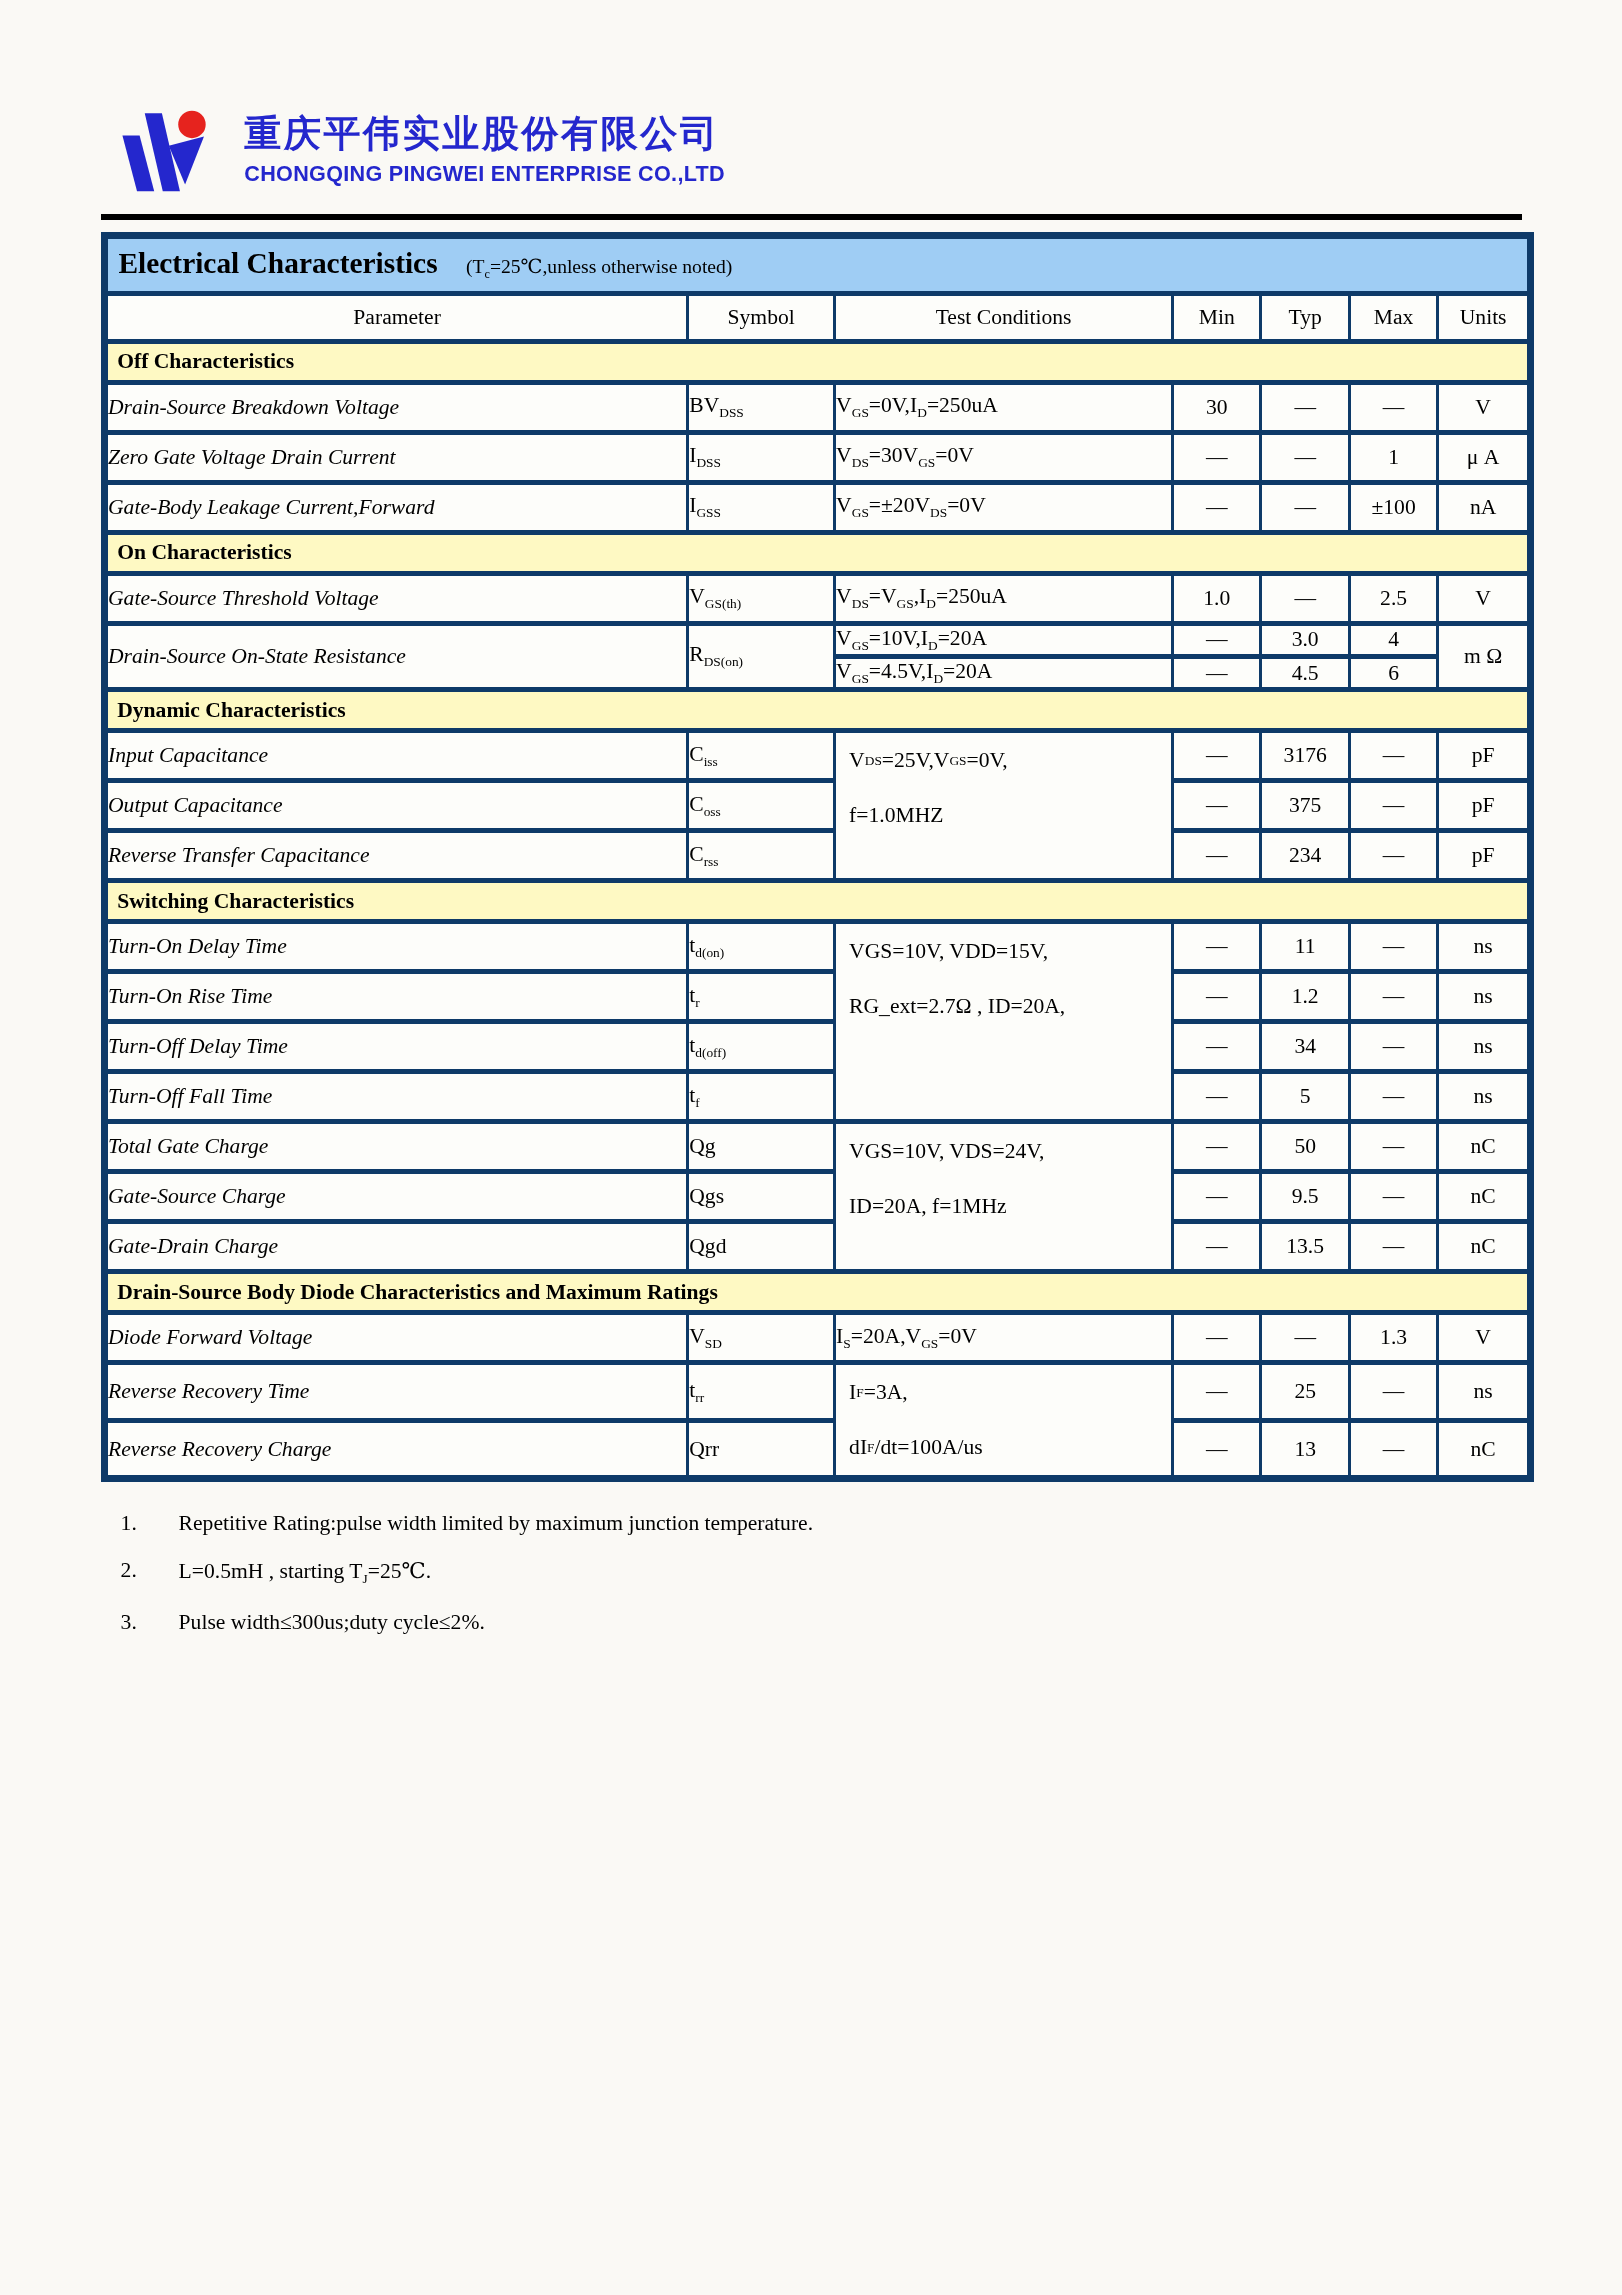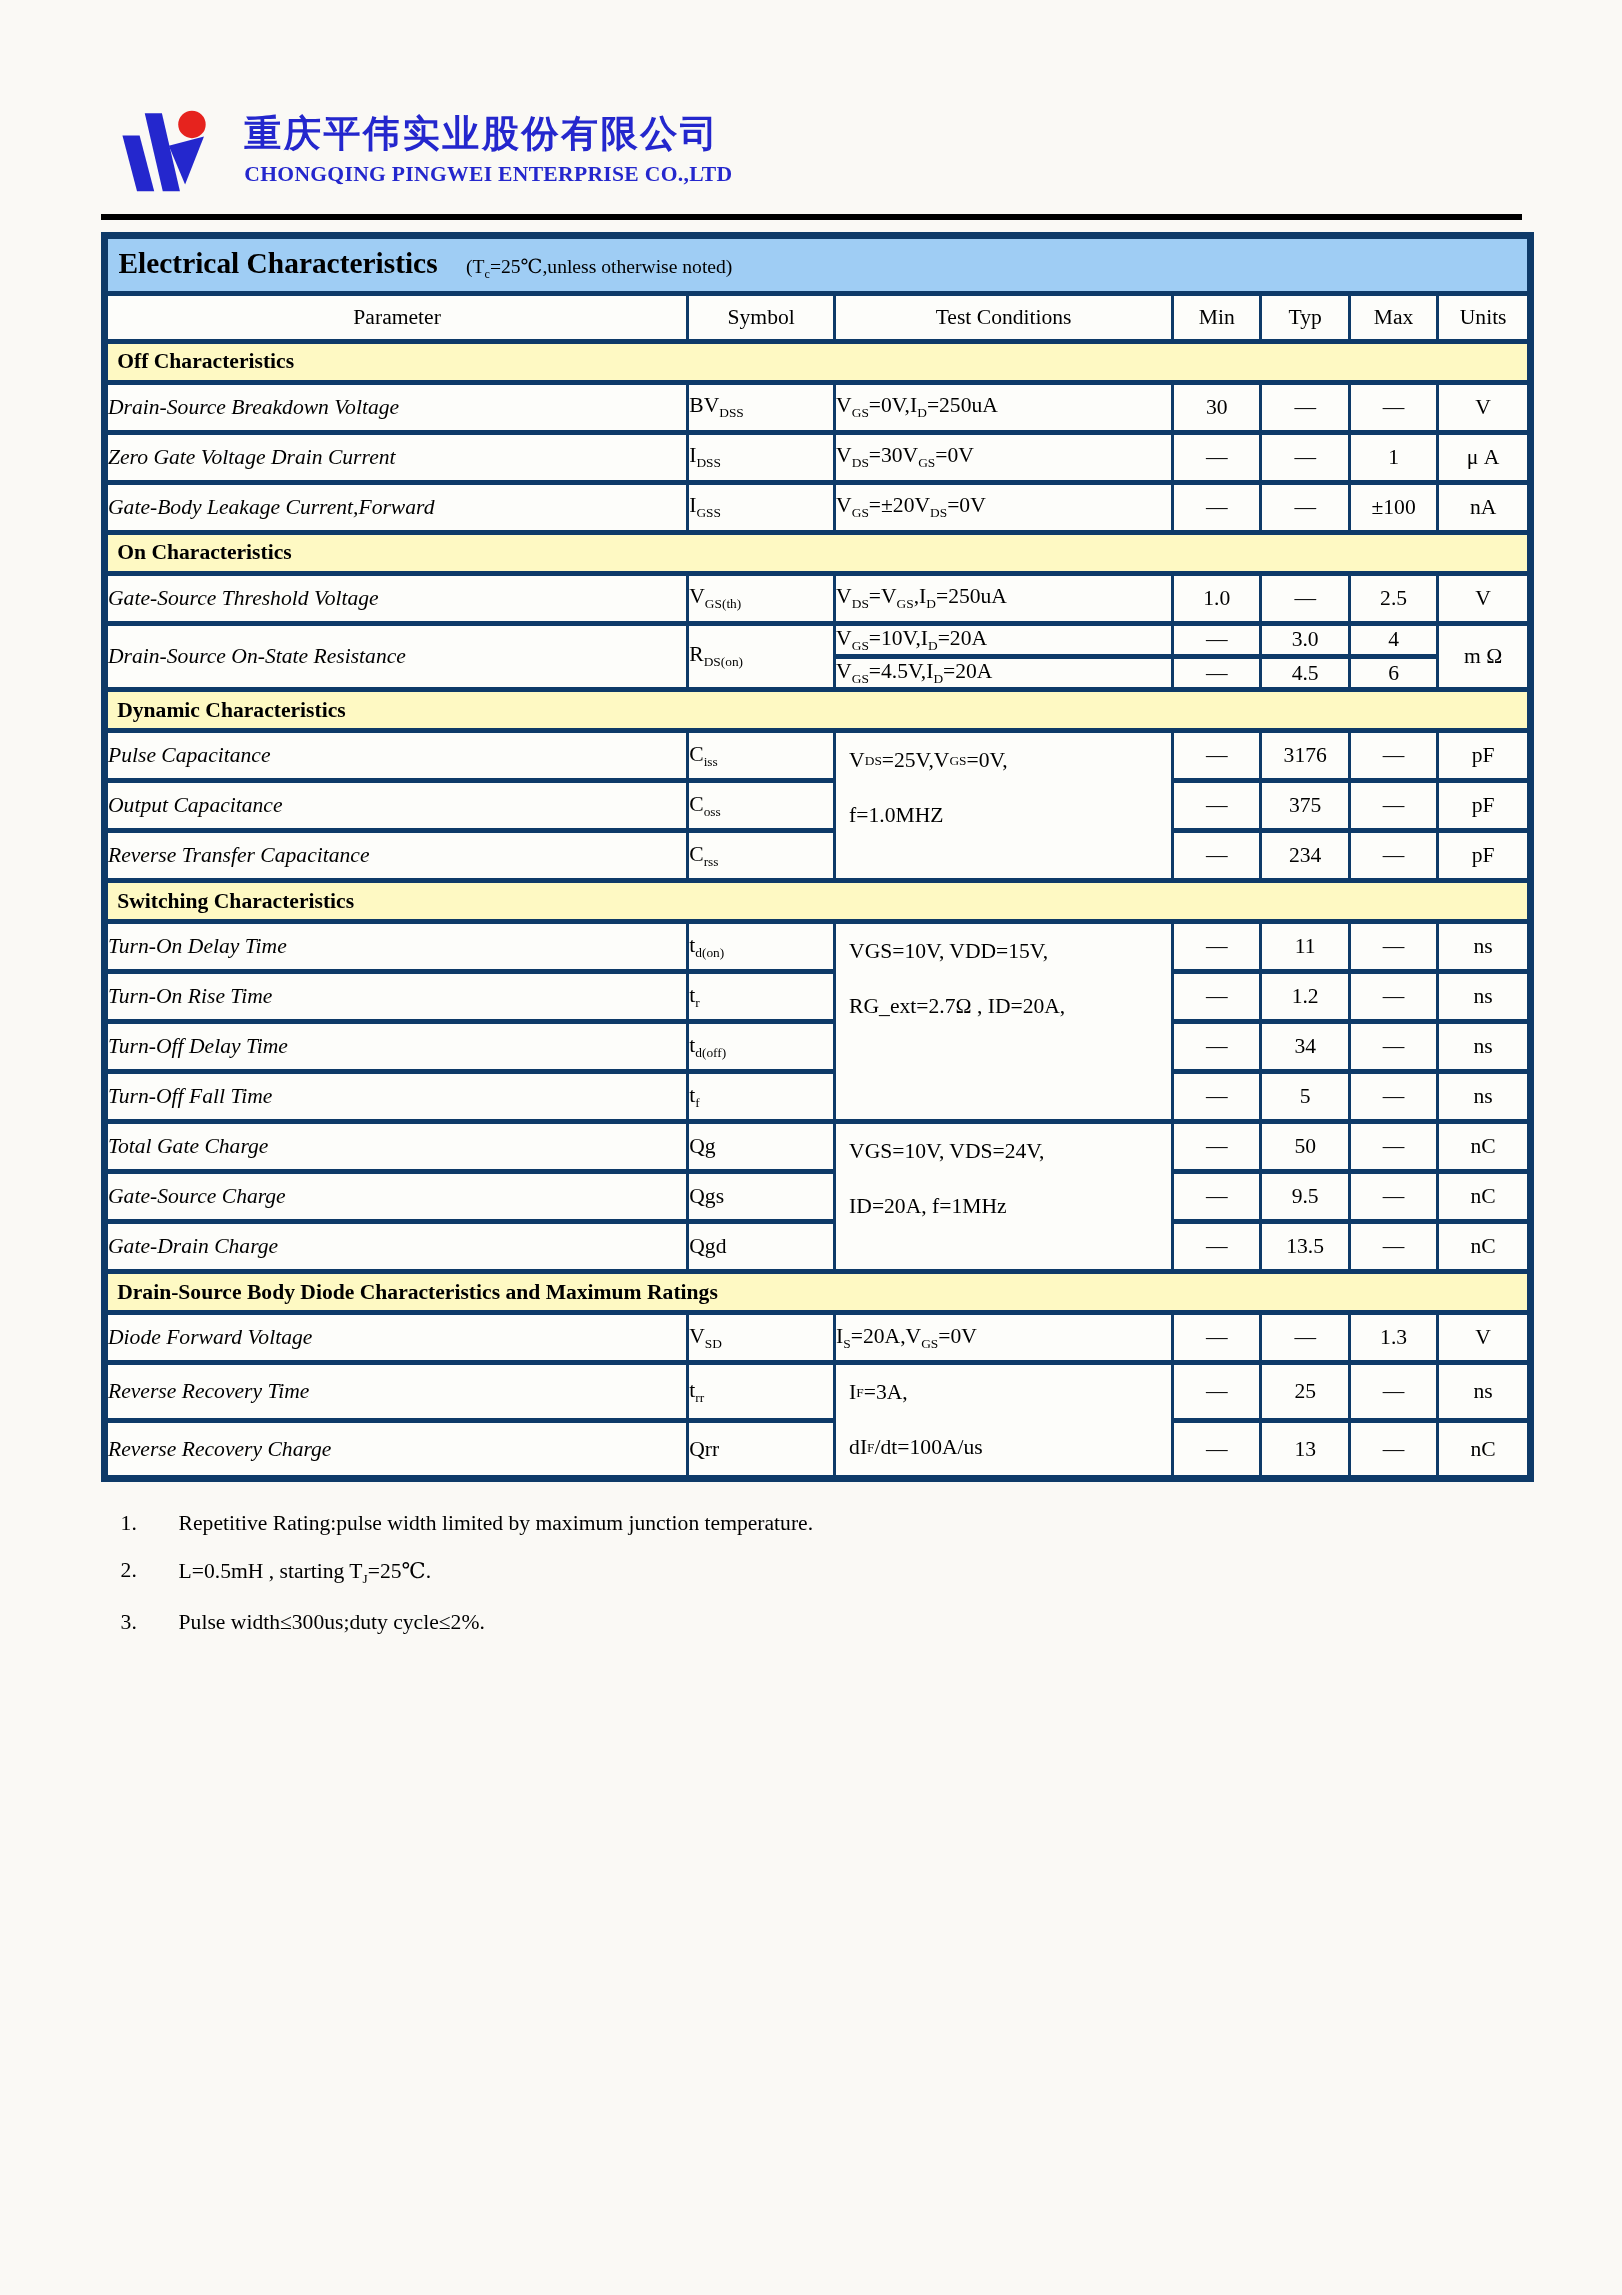--- a/index.html
+++ b/index.html
@@ -17,21 +17,21 @@
   
   .brand { display: flex; align-items: center; gap: 22px; margin: 98px 0 0 18.3px; height: 105px; }
   .brand-logo { width: 103px; height: 88px; flex: 0 0 auto; }
   .brand-text { display: flex; flex-direction: column; }
   .brand-cn {
     font-family: "DejaVu Sans", sans-serif;
     font-size: 37px; font-weight: bold; color: #2427cd; letter-spacing: 2.6px;
     line-height: 1.1;
   }
   .brand-en {
-    font-family: Liberation Serif, serif;
+    font-family: Liberation Sans, sans-serif;
     font-size: 21.6px; color: #2427cd; letter-spacing: 0.3px; margin-top: 6.5px;
     font-weight: bold;
   }
   .header-rule { height: 6.5px; background: #000; margin-top: 10.5px; width: 1421px; }
 
   
   table.ec {
     border-collapse: collapse;
     width: 1433px;
     margin-top: 11.8px;
@@ -178,21 +178,21 @@
         <td class="val">—</td>
         <td class="val">4.5</td>
         <td class="val">6</td>
       </tr>
 
       <tr class="section-row">
         <td colspan="7">Dynamic Characteristics</td>
       </tr>
 
       <tr>
-        <td class="param">Pulse Capacitance</td>
+        <td class="param">Input Capacitance</td>
         <td class="sym">C<sub>iss</sub></td>
         <td class="cond-multi" rowspan="3">
           <div class="cond-line">V<sub>DS</sub>=25V,V<sub>GS</sub>=0V,</div>
           <div class="cond-line">f=1.0MHZ</div>
         </td>
         <td class="val">—</td>
         <td class="val">3176</td>
         <td class="val">—</td>
         <td class="unit">pF</td>
       </tr>

